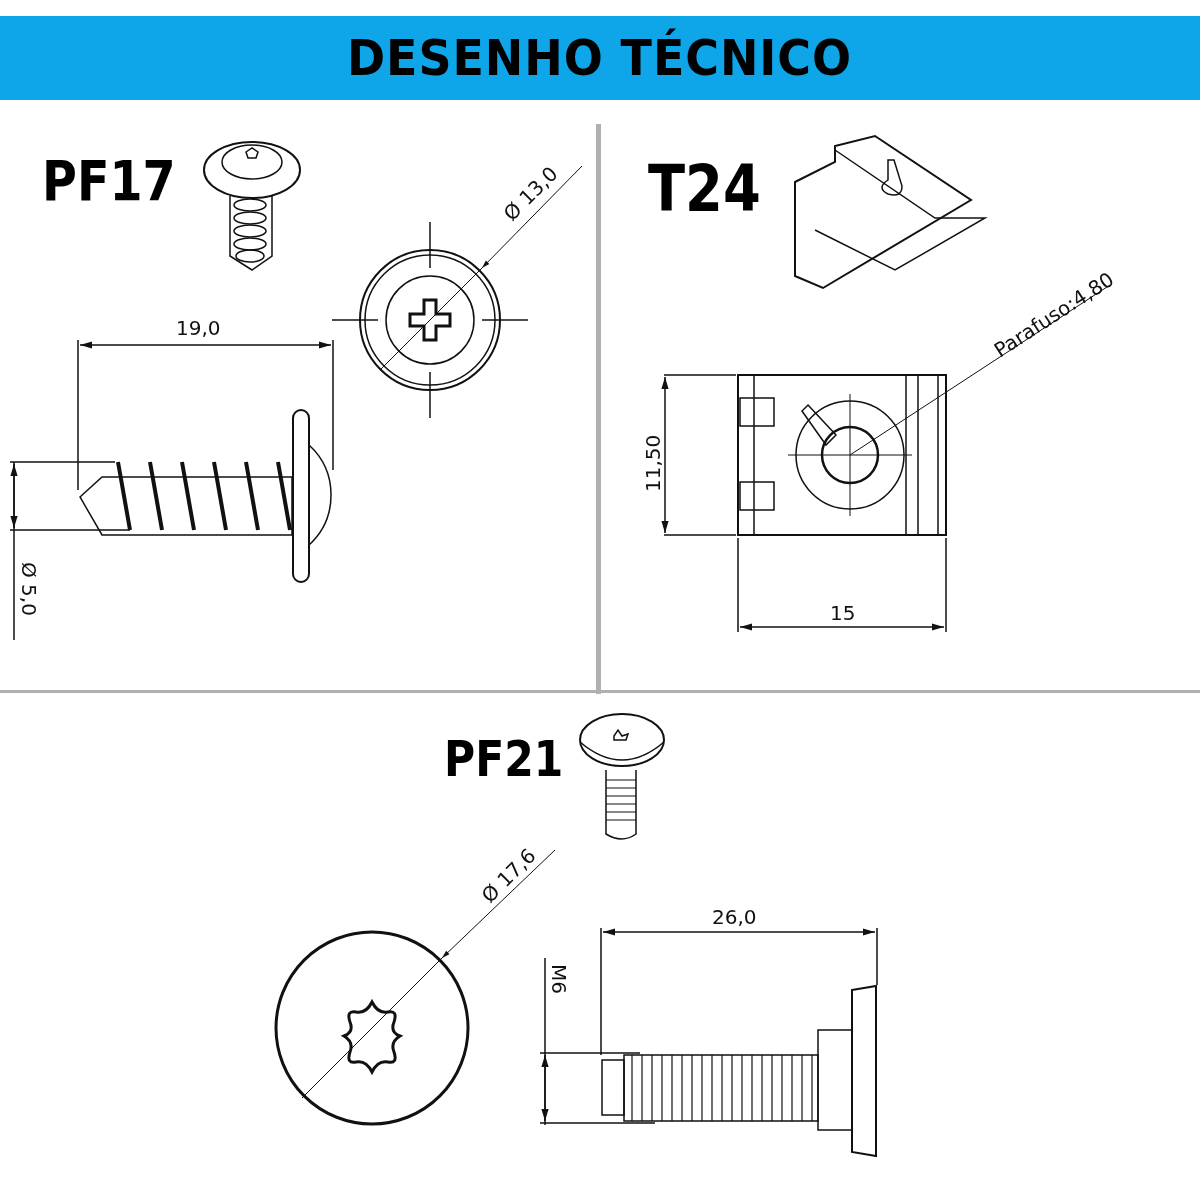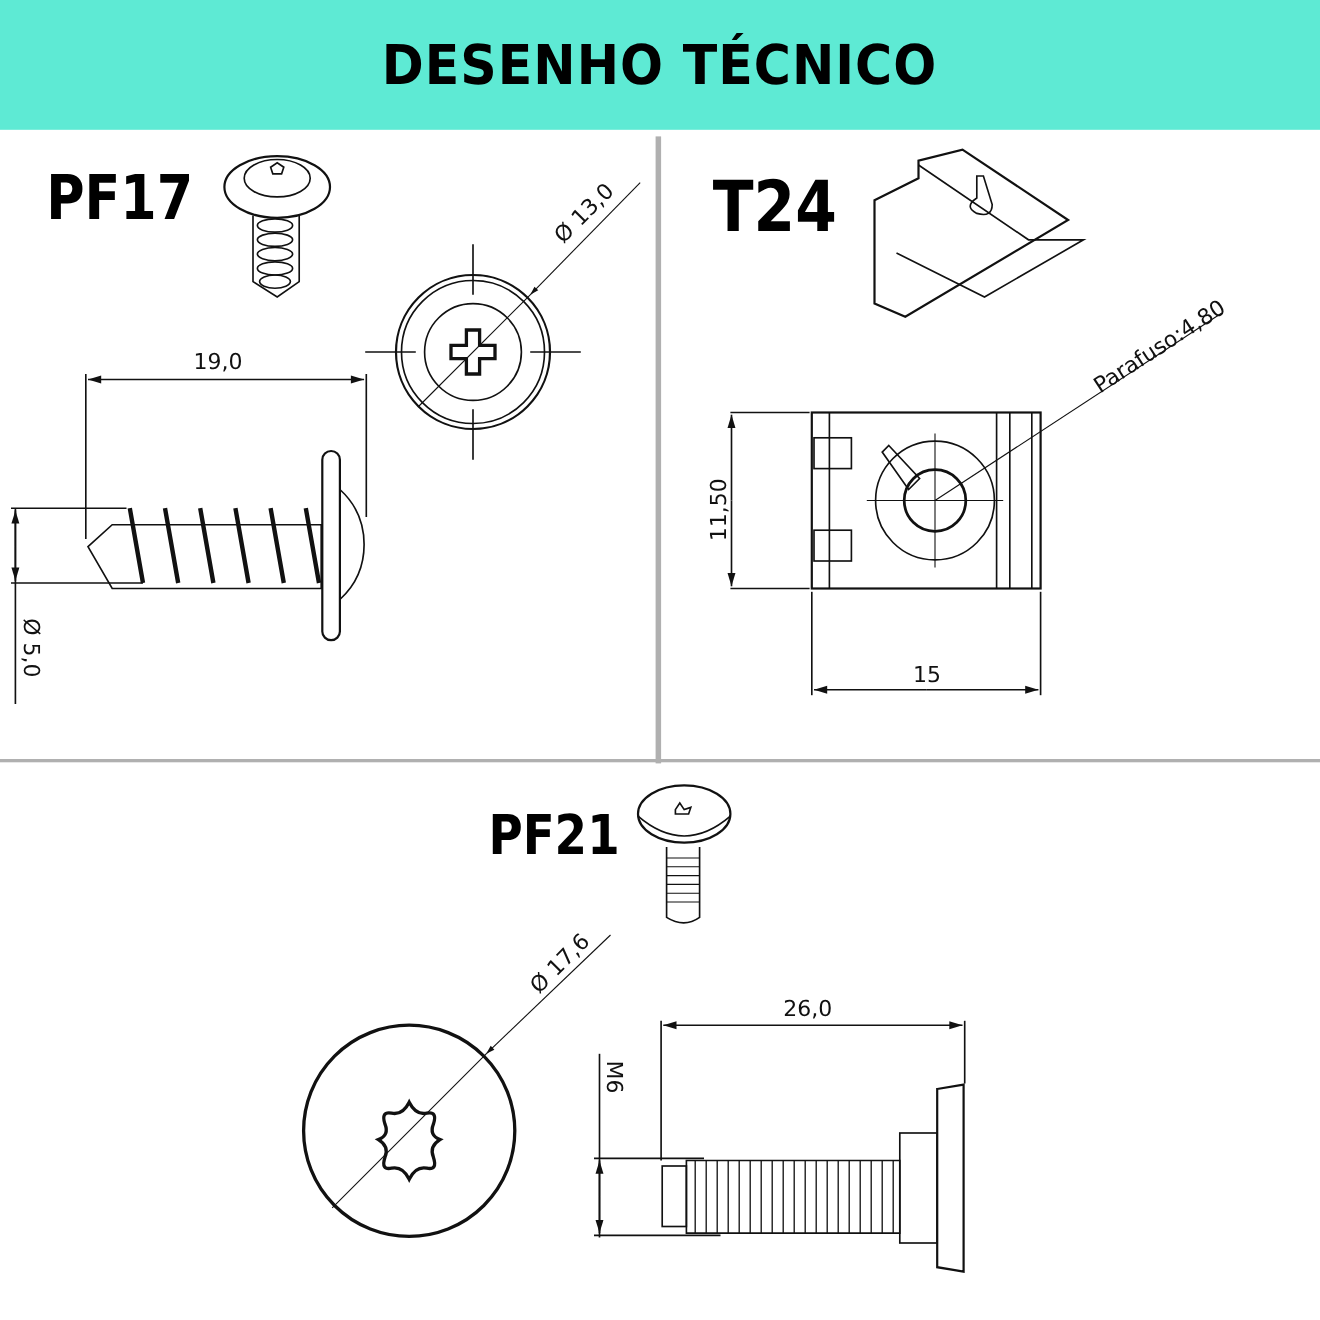--- a/index.html
+++ b/index.html
@@ -1,17 +1,17 @@
 <!DOCTYPE html>
 <html><head>
 <meta charset="utf-8">
 <style>
   html,body{margin:0;padding:0;background:#fff;}
   body{width:1200px;height:1200px;position:relative;overflow:hidden;font-family:"DejaVu Sans",sans-serif;}
-  .banner{position:absolute;left:0;top:0;width:1200px;height:118px;background:#5eead4;display:flex;align-items:center;justify-content:center;}
+  .banner{position:absolute;left:0;top:16px;width:1200px;height:84px;background:#0ea5e9;display:flex;align-items:center;justify-content:center;}
   .banner h1{margin:0;font-family:"DejaVu Sans",sans-serif;font-weight:bold;font-size:50px;letter-spacing:1px;color:#000;transform:scaleX(0.92);}
   .vdiv{position:absolute;left:596px;top:124px;width:5px;height:570px;background:#b0b0b0;}
   .hdiv{position:absolute;left:0;top:690px;width:1200px;height:3px;background:#b0b0b0;}
   .label{position:absolute;font-family:"DejaVu Sans",sans-serif;font-weight:bold;color:#000;transform:scaleX(0.85);transform-origin:left top;}
   svg{position:absolute;left:0;top:0;}
   .dim{font-family:"DejaVu Sans",sans-serif;font-size:20px;fill:#111;}
 </style>
 </head>
 <body>
 

